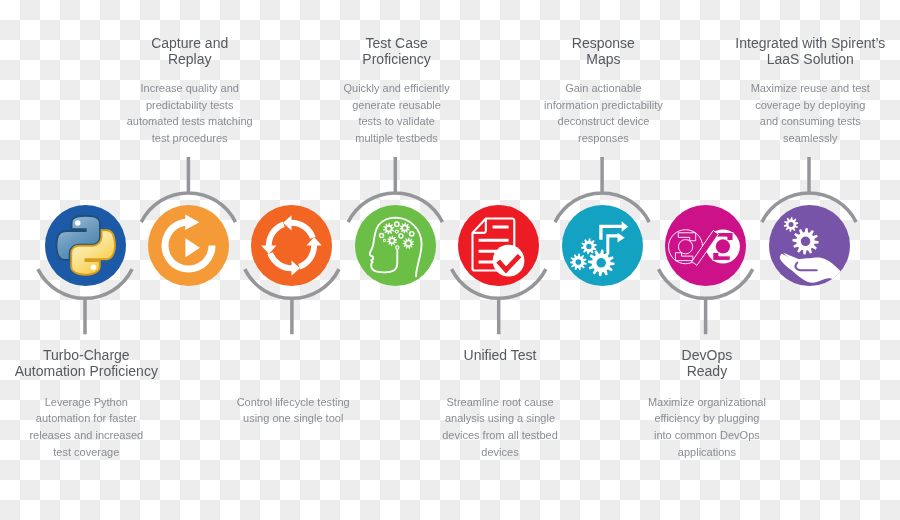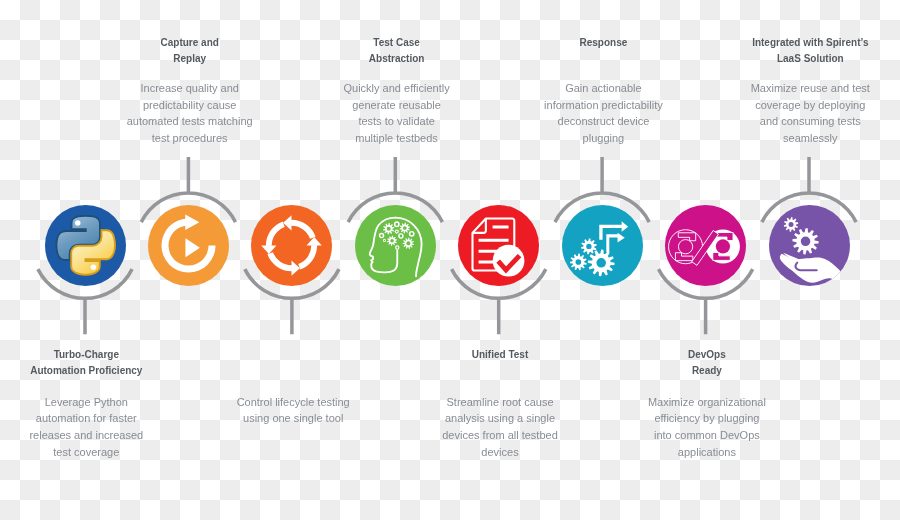--- a/index.html
+++ b/index.html
@@ -9,21 +9,21 @@
     background-image:
       linear-gradient(45deg,#ededed 25%,transparent 25%,transparent 75%,#ededed 75%),
       linear-gradient(45deg,#ededed 25%,transparent 25%,transparent 75%,#ededed 75%);
     background-size:40px 40px;
     background-position:0 0,20px 20px;}
   #stage{position:relative;width:900px;height:520px;}
   .connectors{position:absolute;left:0;top:0;width:900px;height:520px;}
   .disc{position:absolute;border-radius:50%;overflow:hidden;line-height:0;}
   .disc svg{display:block;width:100%;height:100%;}
   .block{position:absolute;text-align:center;}
-  .title{font-weight:bold;font-size:10px;line-height:16px;color:#555a61;}
+  .title{font-weight:normal;font-size:14px;line-height:16px;color:#555a61;}
   .desc{font-size:11px;line-height:16.72px;color:#888d94;}
   .ln{display:block;white-space:nowrap;}
 </style>
 </head>
 <body>
 
 <div id="stage">
   <svg class="connectors" viewBox="0 0 900 520">
       <path d="M37.9 269.1A52.6 52.6 0 0 0 132.1 269.1 M85.0 298.2L85.0 334.2 M141.3 222.1A52.6 52.6 0 0 1 235.5 222.1 M188.4 193.0L188.4 157.0 M244.8 269.1A52.6 52.6 0 0 0 339.0 269.1 M291.9 298.2L291.9 334.2 M348.2 222.1A52.6 52.6 0 0 1 442.4 222.1 M395.3 193.0L395.3 157.0 M451.6 269.1A52.6 52.6 0 0 0 545.8 269.1 M498.7 298.2L498.7 334.2 M555.0 222.1A52.6 52.6 0 0 1 649.2 222.1 M602.1 193.0L602.1 157.0 M658.5 269.1A52.6 52.6 0 0 0 752.7 269.1 M705.6 298.2L705.6 334.2 M761.9 222.1A52.6 52.6 0 0 1 856.1 222.1 M809.0 193.0L809.0 157.0" fill="none" stroke="#949699" stroke-width="3.5"></path>
     </svg>
@@ -67,21 +67,21 @@
           <path d="M46.2 41.2 L64.1 52.9 L46.2 64.6 Z"></path>
         </g>
       </svg>
     </div>
   <div class="block title" style="left:74.7px;top:35.0px;width:230.0px">
       <span class="ln">Capture and</span>
       <span class="ln">Replay</span>
     </div>
   <div class="block desc" style="left:74.7px;top:79.8px;width:230.0px">
       <span class="ln">Increase quality and</span>
-      <span class="ln">predictability cause</span>
+      <span class="ln">predictability tests</span>
       <span class="ln">automated tests matching</span>
       <span class="ln">test procedures</span>
     </div>
   <div class="disc" style="left:251.4px;top:205.1px;width:81.0px;height:81.0px;background:#f26522">
       <svg viewBox="0 0 100 100">
         <path d="M76.3 40.4A28.0 28.0 0 0 0 49.5 22.0" fill="none" stroke="#fff" stroke-width="7.3"></path>
         <path d="M59.6 76.3A28.0 28.0 0 0 0 78.0 49.5" fill="none" stroke="#fff" stroke-width="7.3"></path>
         <path d="M23.7 59.6A28.0 28.0 0 0 0 50.5 78.0" fill="none" stroke="#fff" stroke-width="7.3"></path>
         <path d="M40.4 23.7A28.0 28.0 0 0 0 22.0 50.5" fill="none" stroke="#fff" stroke-width="7.3"></path>
         <path d="M50.0 12.6L39.6 22.0L50.0 31.4Z" fill="#fff"></path>
@@ -106,21 +106,21 @@
         <path d="M55.2 23.8A3.6 3.6 0 1 0 48.0 23.8A3.6 3.6 0 1 0 55.2 23.8ZM53.2 23.8A1.62 1.62 0 1 1 50.0 23.8A1.62 1.62 0 1 1 53.2 23.8Z" fill="#fff" fill-rule="evenodd"></path>
         <path d="M36.2 37.8A3.4 3.4 0 1 0 29.4 37.8A3.4 3.4 0 1 0 36.2 37.8ZM34.3 37.8A1.53 1.53 0 1 1 31.3 37.8A1.53 1.53 0 1 1 34.3 37.8Z" fill="#fff" fill-rule="evenodd"></path>
         <path d="M60.1 38.3A3.4 3.4 0 1 0 53.3 38.3A3.4 3.4 0 1 0 60.1 38.3ZM58.2 38.3A1.53 1.53 0 1 1 55.2 38.3A1.53 1.53 0 1 1 58.2 38.3Z" fill="#fff" fill-rule="evenodd"></path>
         <path d="M73.6 35.6A3.6 3.6 0 1 0 66.4 35.6A3.6 3.6 0 1 0 73.6 35.6ZM71.6 35.6A1.62 1.62 0 1 1 68.4 35.6A1.62 1.62 0 1 1 71.6 35.6Z" fill="#fff" fill-rule="evenodd"></path>
         <path d="M54.9 52.5A2.7 2.7 0 1 0 49.5 52.5A2.7 2.7 0 1 0 54.9 52.5ZM53.4 52.5A1.215 1.215 0 1 1 51.0 52.5A1.215 1.215 0 1 1 53.4 52.5Z" fill="#fff" fill-rule="evenodd"></path>
         <path d="M38.3 43.7A1.9 1.9 0 1 0 34.5 43.7A1.9 1.9 0 1 0 38.3 43.7ZM37.3 43.7A0.855 0.855 0 1 1 35.5 43.7A0.855 0.855 0 1 1 37.3 43.7Z" fill="#fff" fill-rule="evenodd"></path>
       </svg>
     </div>
   <div class="block title" style="left:281.6px;top:35.0px;width:230.0px">
       <span class="ln">Test Case</span>
-      <span class="ln">Abstraction</span>
+      <span class="ln">Proficiency</span>
     </div>
   <div class="block desc" style="left:281.6px;top:79.8px;width:230.0px">
       <span class="ln">Quickly and efficiently</span>
       <span class="ln">generate reusable</span>
       <span class="ln">tests to validate</span>
       <span class="ln">multiple testbeds</span>
     </div>
   <div class="disc" style="left:458.2px;top:205.1px;width:81.0px;height:81.0px;background:#ed1c24">
       <svg viewBox="0 0 100 100">
         <path d="M34.4 16.7L66.9 16.7A2.6 2.6 0 0 1 69.5 19.3L69.5 78.3A2.6 2.6 0 0 1 66.9 80.9L20.5 80.9A2.6 2.6 0 0 1 17.9 78.3L17.9 34.4Z" fill="none" stroke="#fff" stroke-width="2.6" stroke-linejoin="round"></path>
@@ -146,26 +146,27 @@
       <svg viewBox="0 0 100 100">
         <path d="M48.4 54.9L51.2 55.1L51.4 60.2L53.2 60.9L56.6 57.1L58.9 58.7L56.6 63.2L57.9 64.7L62.7 63.2L63.9 65.6L59.6 68.4L59.9 70.3L64.9 71.4L64.7 74.2L59.6 74.4L58.9 76.2L62.7 79.7L61.1 81.9L56.6 79.6L55.1 80.9L56.6 85.7L54.2 86.9L51.4 82.6L49.5 82.9L48.4 87.9L45.6 87.7L45.4 82.6L43.6 81.9L40.2 85.7L37.9 84.1L40.2 79.6L38.9 78.1L34.1 79.7L32.9 77.2L37.2 74.4L36.9 72.5L31.9 71.4L32.1 68.6L37.2 68.4L37.9 66.6L34.1 63.2L35.7 60.9L40.2 63.2L41.7 61.9L40.1 57.1L42.6 55.9L45.4 60.2L47.3 59.9ZM54.3 71.4A5.9 5.9 0 1 0 42.5 71.4A5.9 5.9 0 1 0 54.3 71.4Z" fill="#fff" fill-rule="evenodd"></path>
         <path d="M33.2 41.3L35.2 41.5L35.3 44.6L36.6 45.2L39.0 43.2L40.4 44.5L38.7 47.1L39.4 48.3L42.5 48.1L42.9 50.0L40.0 51.1L39.9 52.5L42.5 54.1L41.7 55.9L38.7 55.1L37.8 56.1L39.0 59.0L37.3 60.0L35.3 57.6L34.0 57.9L33.2 60.9L31.2 60.7L31.1 57.6L29.8 57.0L27.4 59.0L26.0 57.7L27.7 55.1L27.0 53.9L23.9 54.1L23.5 52.2L26.4 51.1L26.5 49.7L23.9 48.1L24.7 46.3L27.7 47.1L28.6 46.1L27.4 43.2L29.1 42.2L31.1 44.6L32.4 44.3ZM36.5 51.1A3.3 3.3 0 1 0 29.9 51.1A3.3 3.3 0 1 0 36.5 51.1Z" fill="#fff" fill-rule="evenodd"></path>
         <path d="M20.2 60.0L22.1 60.2L22.3 63.4L23.5 63.9L25.8 61.7L27.3 62.8L25.7 65.6L26.5 66.7L29.7 66.1L30.3 67.9L27.4 69.4L27.5 70.7L30.5 71.9L30.1 73.7L26.8 73.4L26.2 74.6L28.1 77.2L26.7 78.5L24.1 76.5L23.0 77.2L23.1 80.4L21.3 80.7L20.2 77.7L18.9 77.6L17.3 80.4L15.5 79.7L16.3 76.5L15.2 75.7L12.3 77.2L11.2 75.7L13.6 73.4L13.1 72.2L9.9 71.9L9.8 70.0L13.0 69.4L13.3 68.1L10.7 66.1L11.7 64.4L14.7 65.6L15.6 64.7L14.6 61.7L16.3 60.8L18.1 63.4L19.5 63.1ZM23.7 70.4A3.5 3.5 0 1 0 16.7 70.4A3.5 3.5 0 1 0 23.7 70.4Z" fill="#fff" fill-rule="evenodd"></path>
         <path d="M46.0 43.0L46.0 24.4L73.6 24.4L73.6 20.2L81.7 26.7L73.6 33.1L73.6 28.5L50.1 28.5L50.1 43.0Z" fill="#fff"></path>
         <path d="M54.7 57.9L54.7 36.2L68.6 36.2L68.6 34.4L77.5 40.4L68.6 46.2L68.6 40.1L58.4 40.1L58.4 57.9Z" fill="#fff"></path>
       </svg>
     </div>
   <div class="block title" style="left:488.4px;top:35.0px;width:230.0px">
       <span class="ln">Response</span>
+      <span class="ln">Maps</span>
     </div>
   <div class="block desc" style="left:488.4px;top:79.8px;width:230.0px">
       <span class="ln">Gain actionable</span>
       <span class="ln">information predictability</span>
       <span class="ln">deconstruct device</span>
-      <span class="ln">plugging</span>
+      <span class="ln">responses</span>
     </div>
   <div class="disc" style="left:665.1px;top:205.1px;width:81.0px;height:81.0px;background:#cc1189">
       <svg viewBox="0 0 100 100">
         <circle cx="71.5" cy="51.2" r="21.0" fill="#fff"></circle>
         <circle cx="71.5" cy="51.2" r="8.8" fill="#cc1189"></circle>
         <path d="M62.5 39.6L62.5 34.0L84.0 34.0L84.0 43.8L76.5 43.8L76.5 39.6Z" fill="#cc1189" stroke="#fff" stroke-width="1.15"></path>
         <path d="M80.5 62.8L80.5 68.4L59.0 68.4L59.0 58.6L66.5 58.6L66.5 62.8Z" fill="#cc1189" stroke="#fff" stroke-width="1.15"></path>
         <circle cx="25.4" cy="51.5" r="21.0" fill="none" stroke="#fff" stroke-width="1.15"></circle>
         <circle cx="25.4" cy="51.5" r="8.8" fill="none" stroke="#fff" stroke-width="1.15"></circle>
         <path d="M16.4 39.9L16.4 34.3L37.9 34.3L37.9 44.1L30.4 44.1L30.4 39.9Z" fill="#cc1189" stroke="#fff" stroke-width="1.15"></path>

